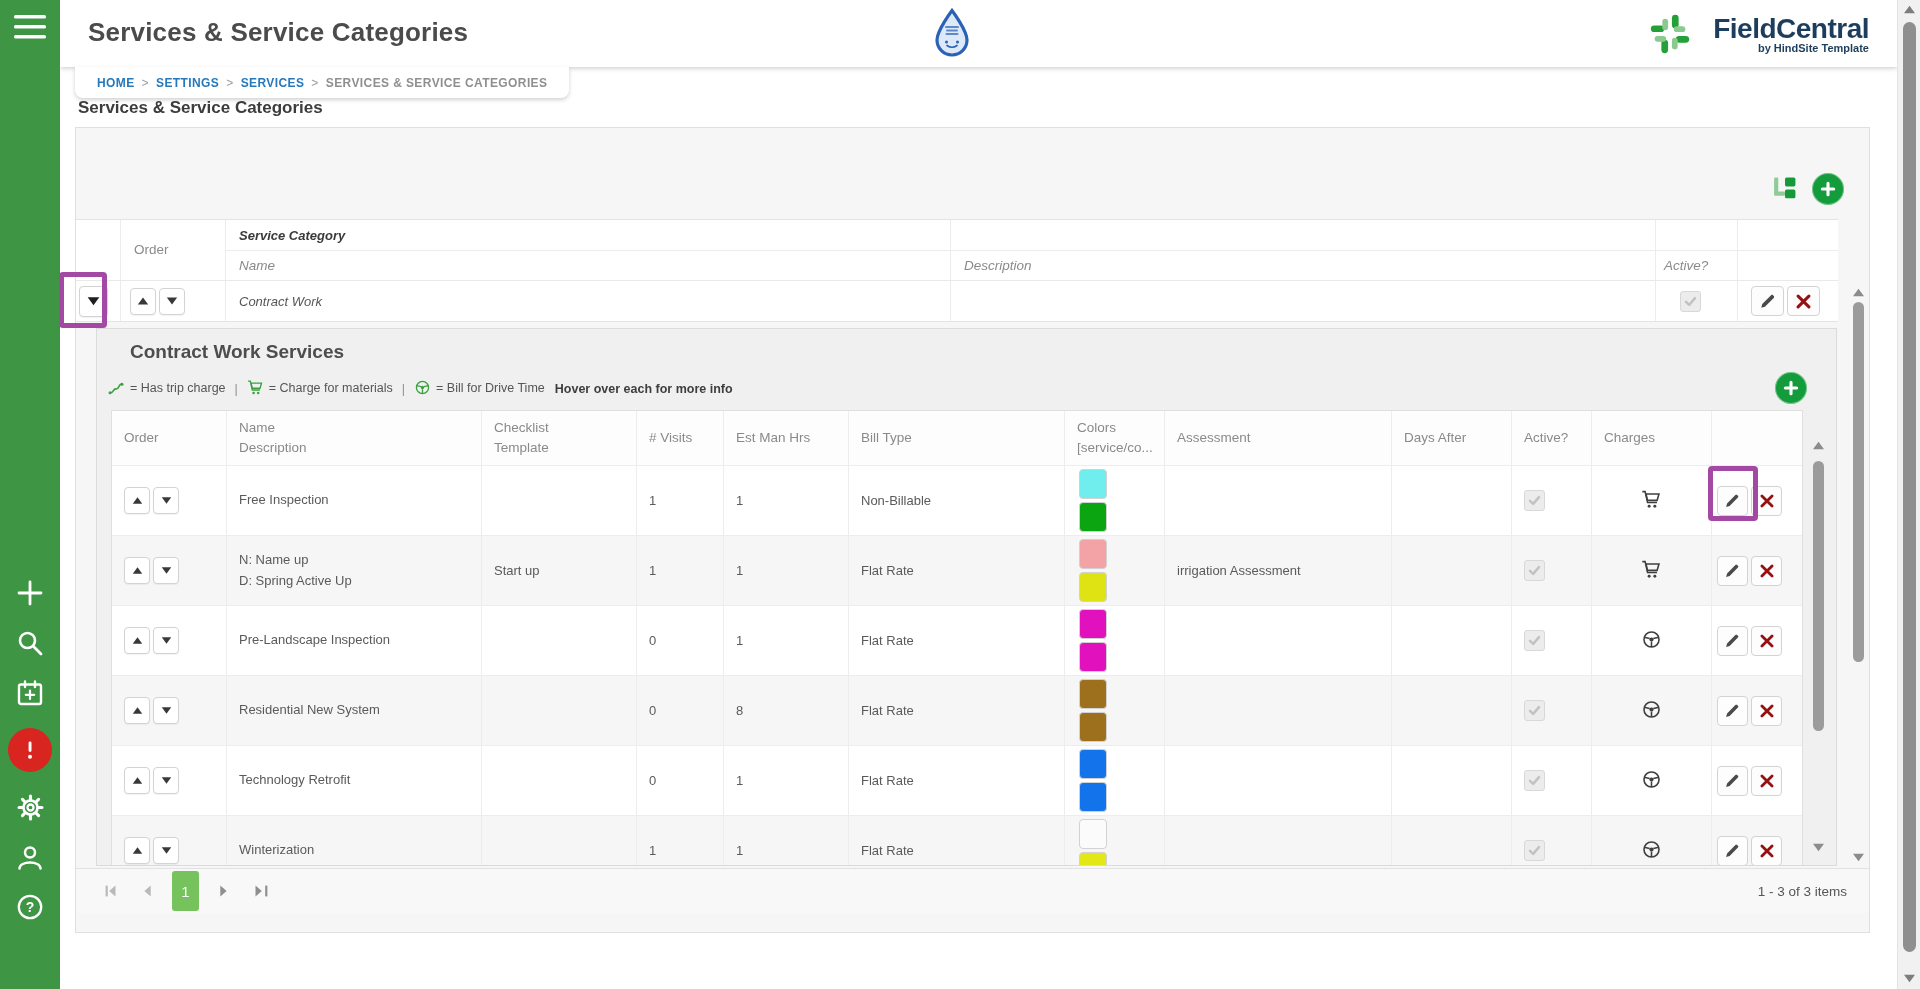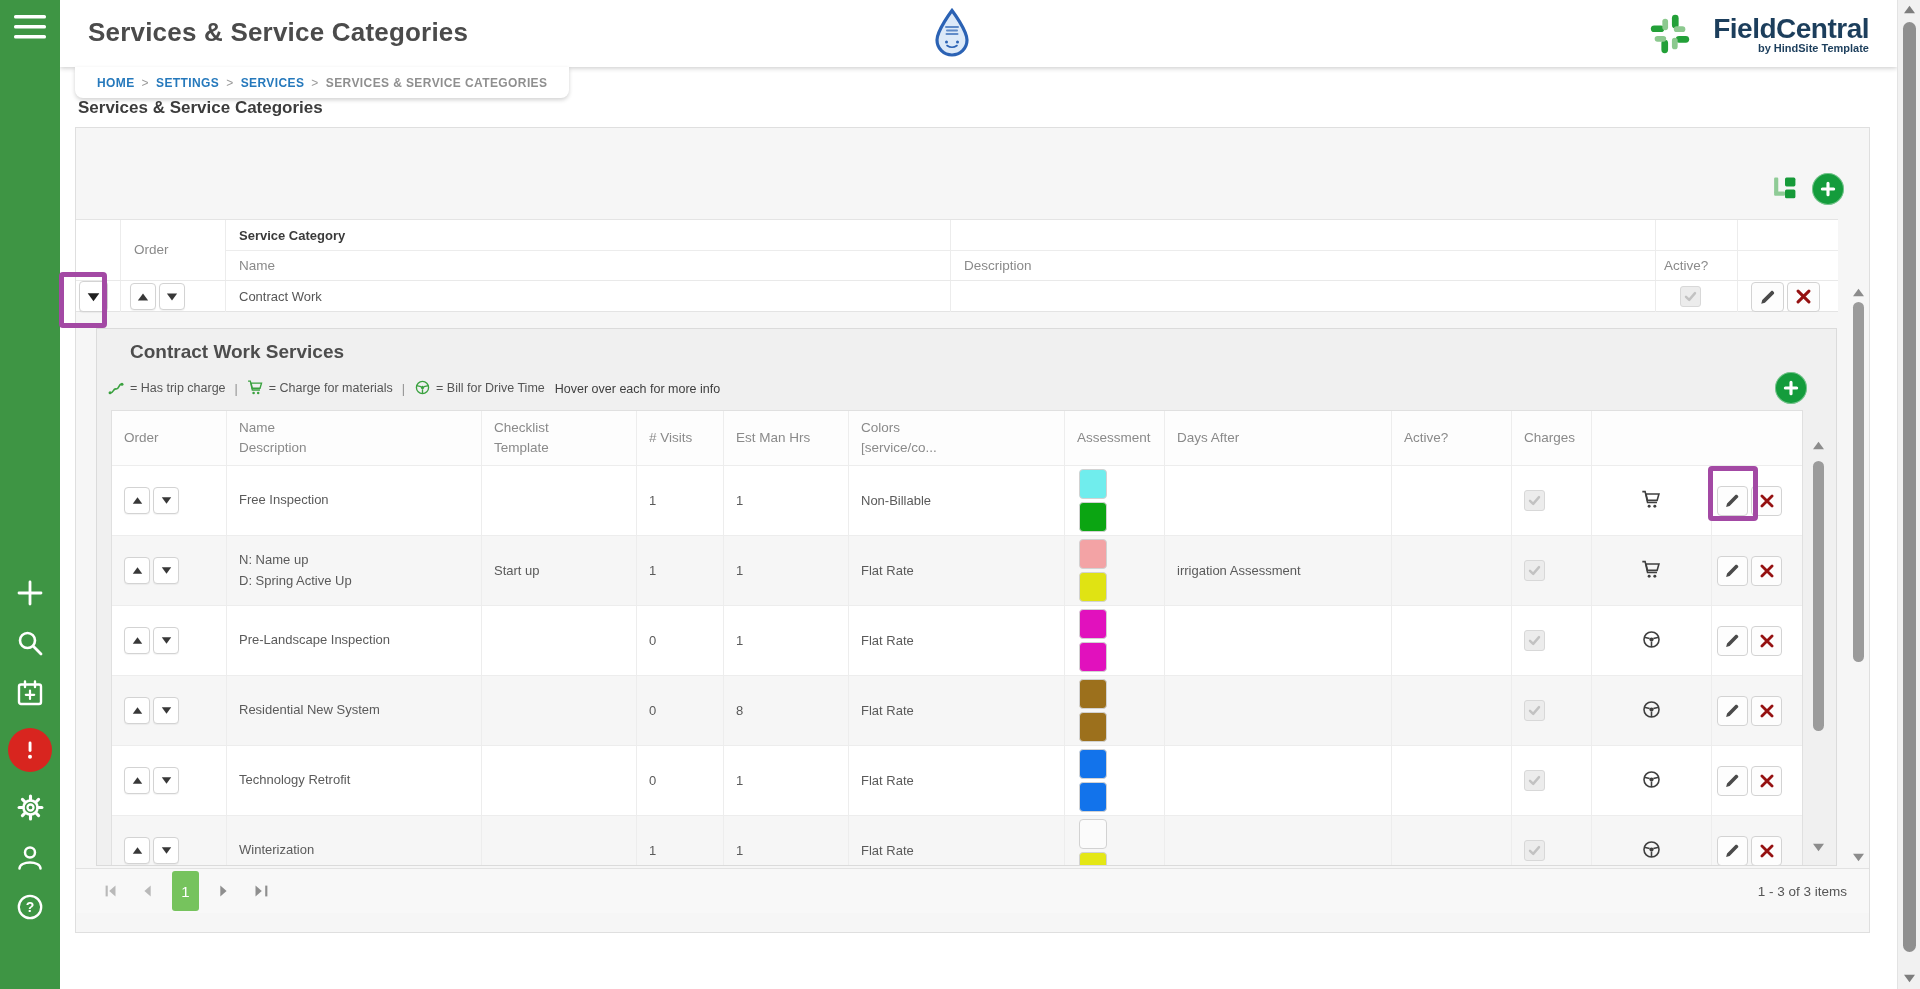--- a/index.html
+++ b/index.html
@@ -33,42 +33,42 @@
   
   .panel { position:absolute; left:75px; top:127px; width:1795px; height:806px; background:#F6F6F6; border:1px solid #DFDFDF; }
   .tree-btn { position:absolute; left:1695px; top:48px; width:28px; height:26px; cursor:pointer; }
   .add-round { width:32px; height:32px; border-radius:50%; background:#149C3C; display:flex; align-items:center; justify-content:center; cursor:pointer; box-shadow:0 0 0 1px rgba(255,255,255,.4) inset; }
   .add-cat { position:absolute; left:1736px; top:45px; }
 
   
   .cat-hA, .cat-hB, .cat-row { position:absolute; left:0; width:1762px; display:grid; grid-template-columns:45px 105px 725px 705px 82px 100px; background:#fff; }
   .cat-hA { top:91px; height:32px; border-top:1px solid #E4E4E4; }
   .cat-hB { top:123px; height:29px; }
-  .cat-row { top:152px; height:32px; border-top:1px solid #E9E9E9; border-bottom:1px solid #E4E4E4; }
-  .cc { border-right:1px solid #ECECEC; display:flex; align-items:center; padding-left:13px; font-size:13.5px; color:#8A8A8A; }
+  .cat-row { top:152px; height:42px; border-top:1px solid #E9E9E9; border-bottom:1px solid #E4E4E4; }
+  .cc { border-right:1px solid #ECECEC; display:flex; align-items:center; padding-left:13px; font-size:13.5px; color:#8A8A8A;font-style:italic; }
   .cc.nb { border-right:none; }
   .cat-hA .cc { border-bottom:1px solid #ECECEC; }
   .cat-hA .cc.span-v { border-bottom:none; }
   .group-hdr { font-weight:bold; color:#3A3A3A; font-size:13px; }
   .order-label { position:absolute; left:45px; top:91px; width:105px; height:61px; display:flex; align-items:center; padding-left:13px; font-size:13.5px; color:#8A8A8A; }
   .cat-name { color:#565656; font-size:13px; }
   .sq-btn { width:26px; height:27px; background:#fff; border:1px solid #D3D3D3; border-radius:4px; display:flex; align-items:center; justify-content:center; cursor:pointer; box-shadow:0 1px 1px rgba(0,0,0,.05); }
   .expand-btn { width:29px; height:31px; margin-left:3px; }
   .updown { display:flex; gap:3px; }
   .chk { width:21px; height:21px; background:#ECECEC; border:1px solid #D8D8D8; border-radius:3px; display:flex; align-items:center; justify-content:center; cursor:default; }
   .act-btn { width:33px; height:30px; background:#FDFDFD; border:1px solid #D3D3D3; border-radius:4px; display:flex; align-items:center; justify-content:center; cursor:pointer; }
   .act-pair { display:flex; gap:3px; }
 
   
   .subpanel { position:absolute; left:20px; top:200px; width:1741px; height:538px; background:#F0F0F0; border:1px solid #DBDBDB; overflow:hidden; }
   .sp-title { position:absolute; left:33px; top:12px; font-size:19px; font-weight:bold; color:#4D4D4D; }
   .legend { position:absolute; left:11px; top:50px; display:flex; align-items:flex-end; font-size:12.5px; color:#555; white-space:nowrap; }
   .lg-item { display:flex; align-items:center; gap:5px; }
   .lg-sep { color:#8F8F8F; margin:0 9px; }
-  .lg-note { font-weight:normal; color:#3E3E3E; margin-left:10px; }
+  .lg-note { font-weight:bold; color:#3E3E3E; margin-left:10px; }
   .add-svc { position:absolute; left:1678px; top:43px; }
 
   .svc-grid { position:absolute; left:14px; top:81px; width:1692px; background:#fff; border:1px solid #E0E0E0; }
   .svc-header, .svc-row { display:grid; grid-template-columns:115px 255px 155px 87px 125px 216px 100px 227px 120px 80px 120px 90px; }
   .svc-header { height:54px; background:#FDFDFD; }
   .svc-row { height:70px; background:#fff; }
   .svc-rows .svc-row:nth-child(even) { background:#F6F6F6; }
   .c { border-right:1px solid #EDEDED; border-top:1px solid #EDEDED; display:flex; align-items:center; padding-left:12px; font-size:13px; color:#5A5A5A; overflow:hidden; }
   .c.last { border-right:none; }
   .svc-header .c { border-top:none; color:#8A8A8A; font-size:13.5px; line-height:1.45; }
@@ -350,20 +350,21 @@
               </div>
             </div>
           <div class="c hdr2">
               <div>
                 <span>Checklist</span>
                 <span>Template</span>
               </div>
             </div>
           <div class="c"># Visits</div>
           <div class="c">Est Man Hrs</div>
+          <div class="c">Bill Type</div>
           <div class="c hdr2">
               <div>
                 <span>Colors</span>
                 <span>[service/co...</span>
               </div>
             </div>
           <div class="c">Assessment</div>
           <div class="c">Days After</div>
           <div class="c">Active?</div>
           <div class="c">Charges</div>

